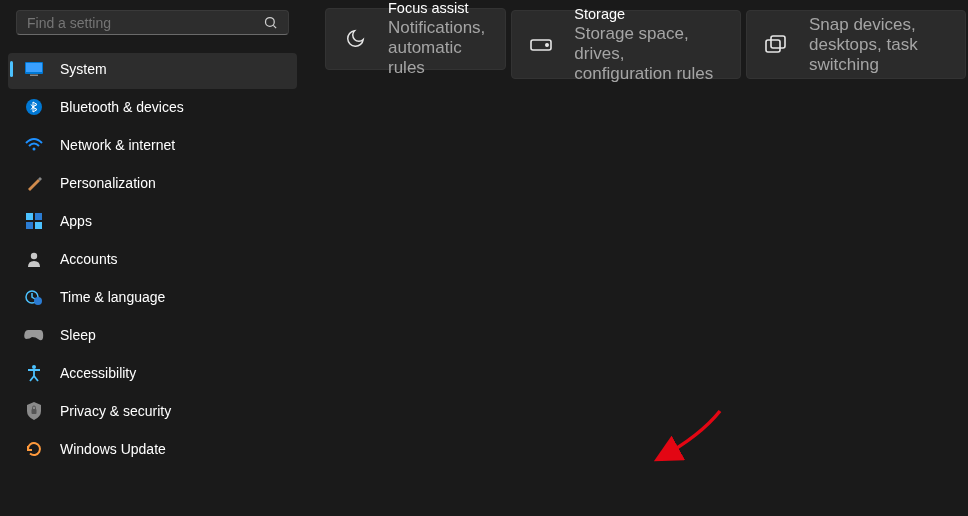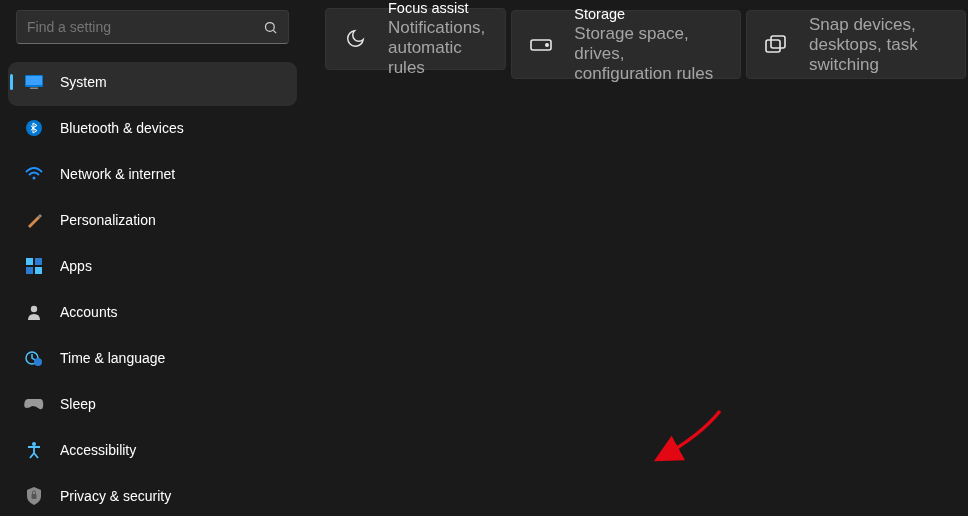--- a/index.html
+++ b/index.html
@@ -14,43 +14,43 @@
     width: 305px;
     padding: 10px 8px 0 8px;
     display: flex;
     flex-direction: column;
     gap: 2px;
   }
   .search-wrap { padding: 0 8px 10px 8px; }
   .search {
     display: flex;
     align-items: center;
-    height: 34px;
+    height: 25px;
     background: #2d2d2d;
     border: 1px solid #3a3a3a;
     border-bottom: 1px solid #6a6a6a;
     border-radius: 4px;
     padding: 0 10px;
     justify-content: space-between;
   }
   .search input {
     background: transparent;
     border: none;
     outline: none;
     color: #cfcfcf;
     font-size: 14px;
     width: 220px;
   }
   .search .sicon { color: #cfcfcf; font-size: 14px; }
   .nav { display: flex; flex-direction: column; gap: 2px; padding-top: 6px; }
   .nav-item {
     display: flex;
     align-items: center;
-    height: 44px;
-    border-radius: 9px;
+    height: 36px;
+    border-radius: 4px;
     padding: 0 8px 4px 6px;
     cursor: pointer;
     position: relative;
   }
   .nav-item.selected { background: #2d2d2d; }
   .nav-item .accent {
     width: 3px; height: 16px; background: #4cc2ff;
     border-radius: 2px; position: absolute; left: 2px;
     display: none;
   }

